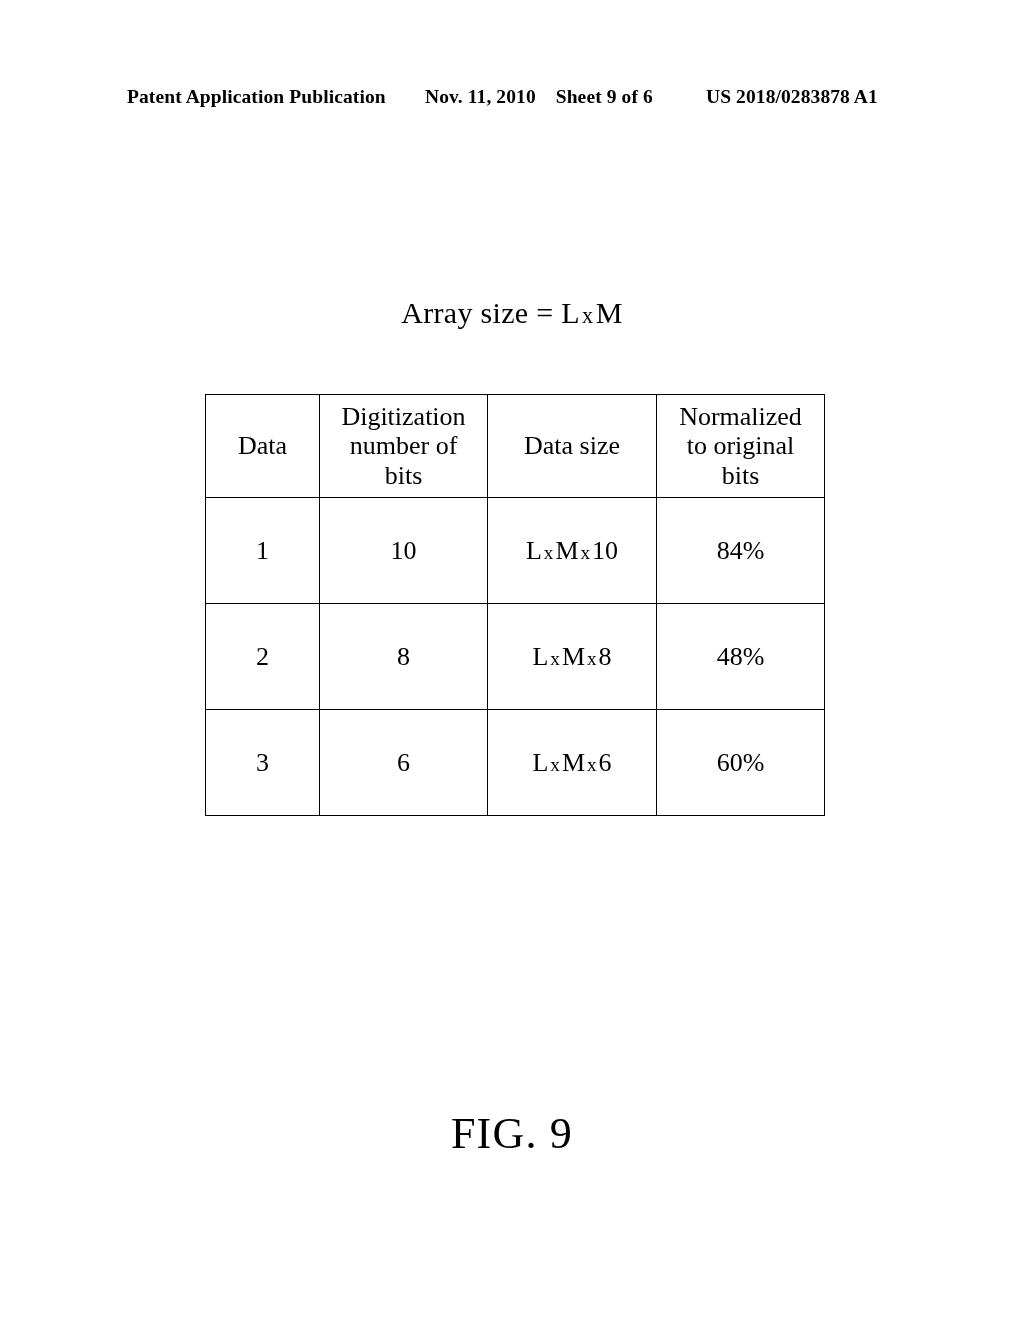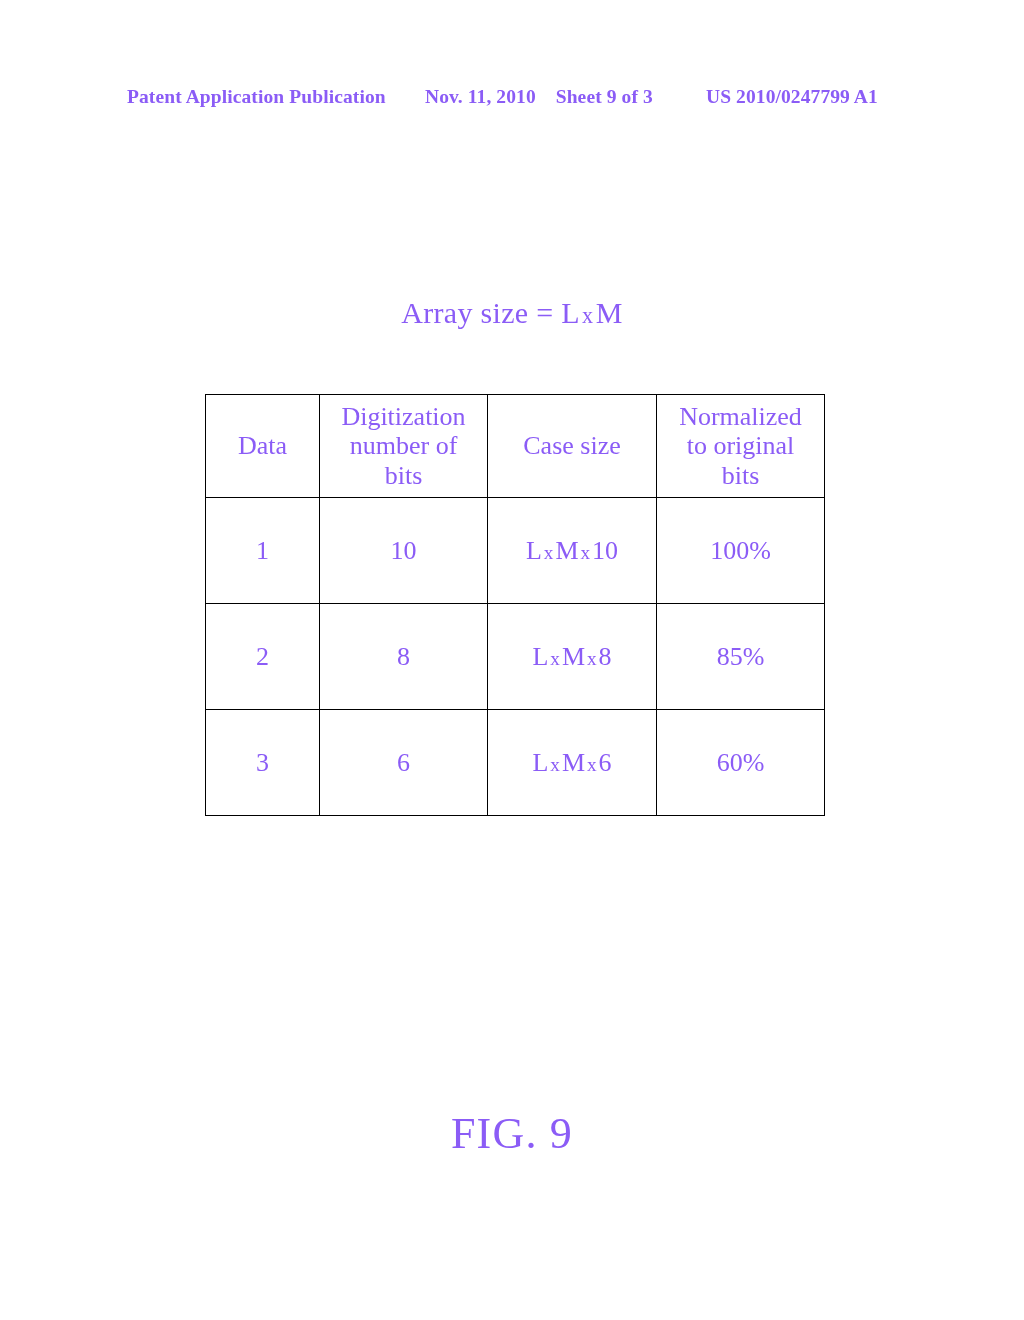--- a/index.html
+++ b/index.html
@@ -7,21 +7,21 @@
     padding: 0;
     background: #ffffff;
   }
   .page {
     position: relative;
     width: 1024px;
     height: 1320px;
     background: #ffffff;
     overflow: hidden;
     font-family: "Liberation Serif", "DejaVu Serif", serif;
-    color: #8b5cf6;
+    color: #000000;
   }
 
   
   .pub-header {
     position: absolute;
     left: 0;
     top: 86px;
     width: 1024px;
     height: 26px;
     display: flex;
@@ -107,64 +107,64 @@
 </style>
 </head>
 <body>
 
 <div class="page">
 
   <div class="pub-header">
     <span class="hdr-left">Patent Application Publication</span>
     <span class="hdr-mid">
       <span>Nov. 11, 2010</span>
-      <span>Sheet 9 of 3</span>
+      <span>Sheet 9 of 6</span>
     </span>
-    <span class="hdr-right">US 2010/0247799 A1</span>
+    <span class="hdr-right">US 2018/0283878 A1</span>
   </div>
 
   <div class="array-title">
     <span>Array size =</span> <span>L</span><span class="mulx">x</span><span>M</span>
   </div>
 
   <table class="spec-table">
     <tbody>
       <tr class="header-row">
         <td class="col-case hdr-cell">
           <span>Data</span>
         </td>
         <td class="col-bits hdr-cell">
           <span>Digitization</span>
           <span>number of</span>
           <span>bits</span>
         </td>
         <td class="col-data hdr-cell">
-          <span>Case size</span>
+          <span>Data size</span>
         </td>
         <td class="col-norm hdr-cell">
           <span>Normalized</span>
           <span>to original</span>
           <span>bits</span>
         </td>
       </tr>
 
       <tr class="data-row">
         <td class="col-case">1</td>
         <td class="col-bits">10</td>
         <td class="col-data"><span>L</span><span class="mulx">x</span><span>M</span><span class="mulx">x</span><span>10</span>
         </td>
-        <td class="col-norm">100%</td>
+        <td class="col-norm">84%</td>
       </tr>
 
       <tr class="data-row">
         <td class="col-case">2</td>
         <td class="col-bits">8</td>
         <td class="col-data"><span>L</span><span class="mulx">x</span><span>M</span><span class="mulx">x</span><span>8</span>
         </td>
-        <td class="col-norm">85%</td>
+        <td class="col-norm">48%</td>
       </tr>
 
       <tr class="data-row last">
         <td class="col-case">3</td>
         <td class="col-bits">6</td>
         <td class="col-data"><span>L</span><span class="mulx">x</span><span>M</span><span class="mulx">x</span><span>6</span>
         </td>
         <td class="col-norm">60%</td>
       </tr>
     </tbody>

